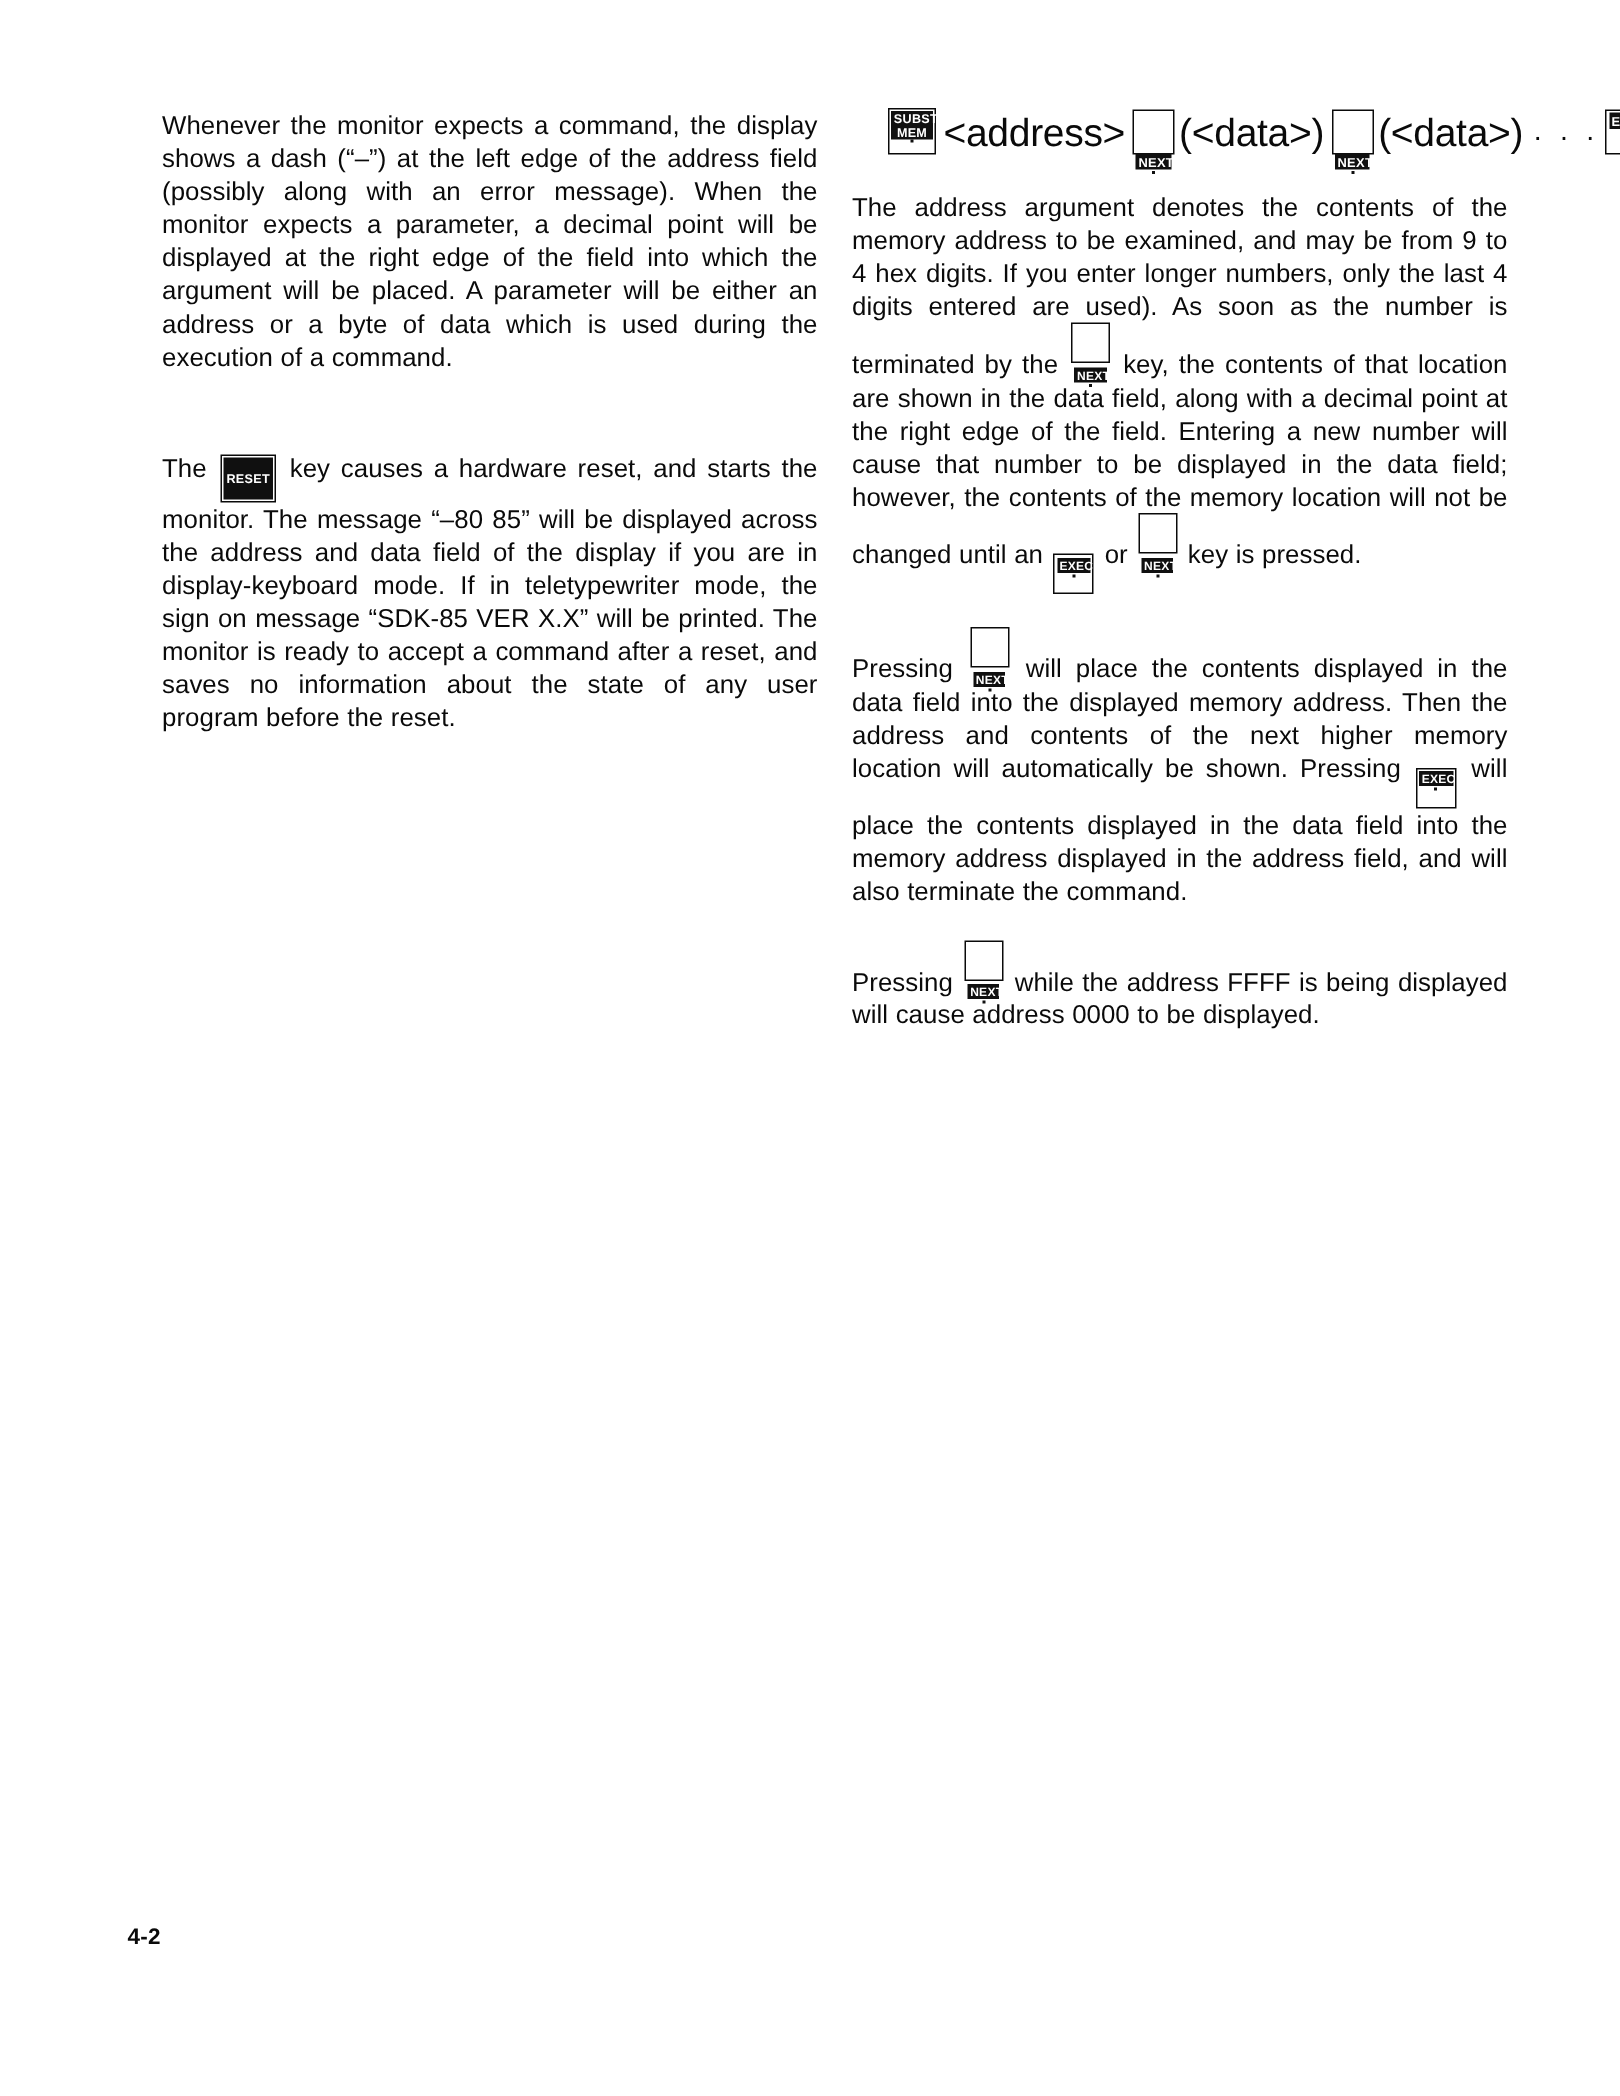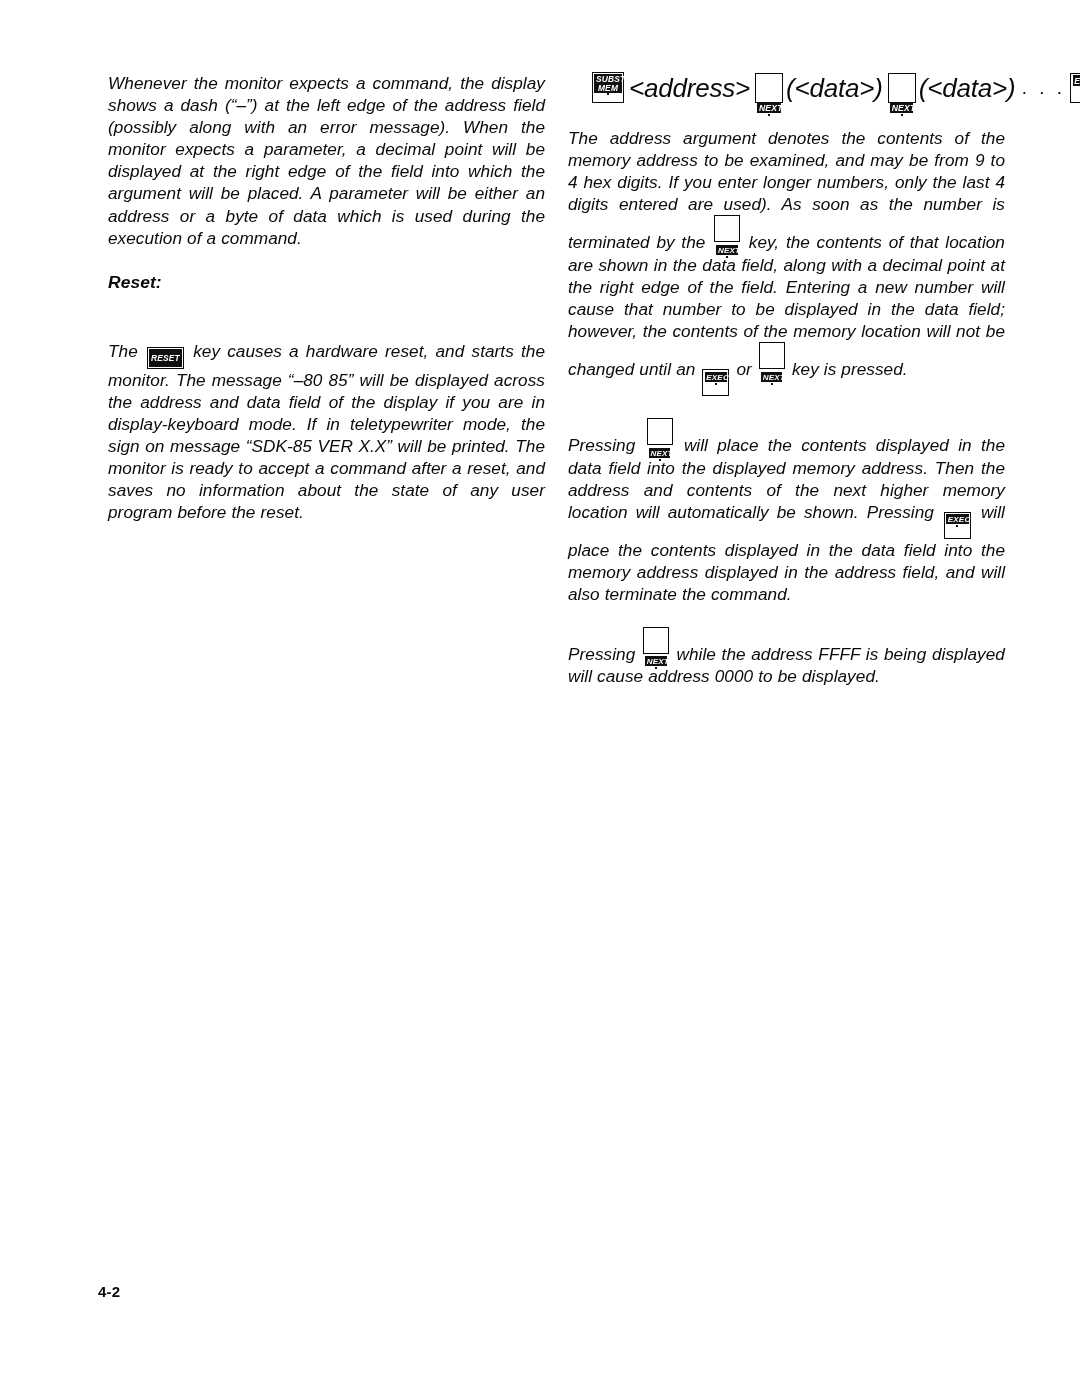--- a/index.html
+++ b/index.html
@@ -31,21 +31,20 @@
     left: 108px;
     top: 72px;
     width: 897px;
     display: flex;
     flex-direction: row;
     justify-content: space-between;
   }
 
   .col {
     width: 437px;
-    font-style: italic;
   }
 
   p.body {
     margin: 0 0 22px 0;
     font-size: 17.2px;
     line-height: 22.1px;
     text-align: justify;
     text-justify: inter-word;
     letter-spacing: 0.05px;
     word-spacing: 0.2px;
@@ -137,21 +136,21 @@
   }
 
   
   .keycap.inline {
     vertical-align: -4px;
     margin: 0 2px;
   }
 
   
   .keycap.k-reset .face { font-size: 8.4px; }
-  .keycap.k-reset { width: 37px; height: 22px; margin-top: 32px; }
+  .keycap.k-reset { width: 37px; height: 32px; margin-top: 32px; }
   .keycap.k-reset .face { height: 100%; display: flex; align-items: center; justify-content: center; }
 
   .keycap.k-next { width: 28px; height: 30px; }
   .keycap.k-next .face { font-size: 8.6px; padding-top: 2px; padding-bottom: 0; margin-top: 27px; }
   .keycap.k-next .dot { height: 9px; }
   .keycap.k-next .dot::after { top: 1px; }
 
   .keycap.k-exec { width: 30px; height: 30px; }
   .keycap.k-exec .face { font-size: 8.6px; padding-top: 2px; padding-bottom: 0; }
   .keycap.k-exec .dot { height: 9px; }
@@ -163,41 +162,40 @@
   .keycap.k-subst .dot::after { top: 0px; }
 
   
   .keycap.sm.k-next { width: 26px; height: 27px; }
   .keycap.sm.k-next .face { font-size: 8px; }
   .keycap.sm.k-exec { width: 27px; height: 27px; }
   .keycap.sm.k-exec .face { font-size: 8px; }
 
   .page-number {
     position: absolute;
-    left: 98px;
+    left: 85px;
     top: 1283px;
     font-size: 15px;
     font-weight: bold;
     letter-spacing: 0.2px;
   }
 </style>
 </head>
 <body>
 
 <div class="page">
 
   <div class="columns">
 
     <div class="col">
 
       <p class="body">Whenever the monitor expects a command, the display shows a dash (“–”) at the left edge of the address field (possibly along with an error message). When the monitor expects a parameter, a decimal point will be displayed at the right edge of the field into which the argument will be placed. A parameter will be either an address or a byte of data which is used during the execution of a command.</p>
 
 
 
-      <h2 class="section gap-before">Reset:</h2>
 
       <p class="body last">
         <span>The</span>
         <span class="keycap inline k-reset"><span class="face">RESET</span></span>
         <span>key causes a hardware reset, and starts the monitor. The message “–80 85” will be displayed across the address and data field of the display if you are in display-keyboard mode. If in teletypewriter mode, the sign on message “SDK-85 VER X.X” will be printed. The monitor is ready to accept a command after a reset, and saves no information about the state of any user program before the reset.</span>
       </p>
 
     </div>
 
     <div class="col">

